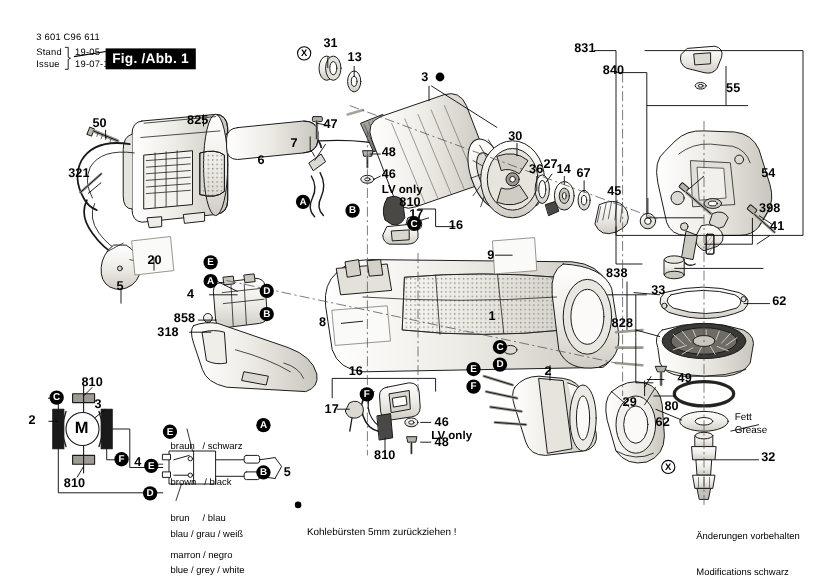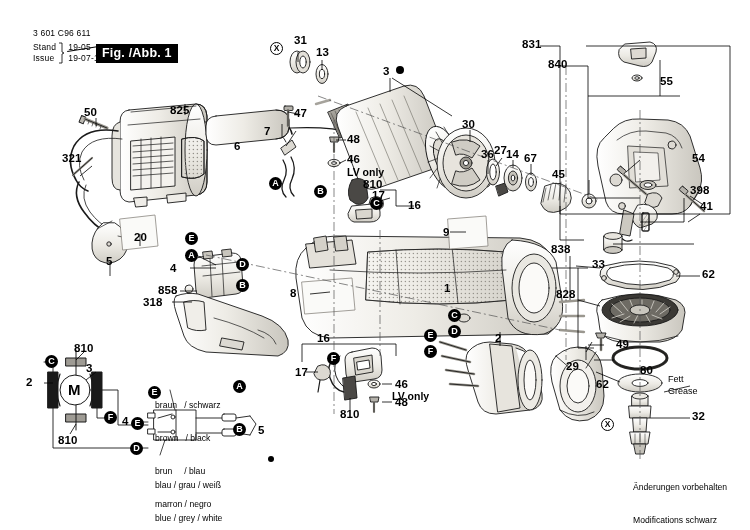--- a/index.html
+++ b/index.html
@@ -658,21 +658,21 @@
   <div class="abs num" style="left:548px;top:58px;">840</div>
   <div class="abs num" style="left:660px;top:75px;">55</div>
   <div class="abs num" style="left:692px;top:152px;">54</div>
   <div class="abs num" style="left:690px;top:184px;">398</div>
   <div class="abs num" style="left:700px;top:200px;">41</div>
   <div class="abs num" style="left:592px;top:258px;">33</div>
   <div class="abs num" style="left:702px;top:268px;">62</div>
   <div class="abs num" style="left:556px;top:288px;">828</div>
   <div class="abs num" style="left:616px;top:338px;">49</div>
   <div class="abs num" style="left:596px;top:352px;margin-top:26px;">62</div>
-  <div class="abs num" style="left:604px;top:364px;margin-left:36px;">80</div>
+  <div class="abs num" style="left:604px;top:364px;">80</div>
   <div class="abs num" style="left:692px;top:410px;">32</div>
   <div class="abs num" style="left:566px;top:360px;">29</div>
   <div class="abs num" style="left:170px;top:262px;">4</div>
   <div class="abs num" style="left:158px;top:284px;text-align:right;">858</div>
   <div class="abs num" style="left:143px;top:296px;">318</div>
   <div class="abs num" style="left:290px;top:287px;">8</div>
   <div class="abs num" style="left:590px;top:262px;"></div>
 
   <div class="abs num" style="left:444px;top:282px;">1</div>
   <div class="abs num" style="left:443px;top:226px;">9</div>
@@ -733,20 +733,21 @@
     <div>blau / grau / weiß</div>
     <div>blue / grey / white</div>
     
     
   </div>
 
   <div class="abs" style="left:268px;top:452px;">
     <div style="display:flex;align-items:flex-start;">
       <span class="dot" style="margin-top:4px;margin-right:5px;flex:none;"></span>
       <div class="note">
+        <div>Kohlebürsten 5mm zurückziehen !</div>
       </div>
     </div>
 
   </div>
 
   <div class="abs leg" style="left:633px;top:460px;text-align:left;">
     <div>Änderungen vorbehalten</div>
     <div>Modifications schwarz</div>
     
     

